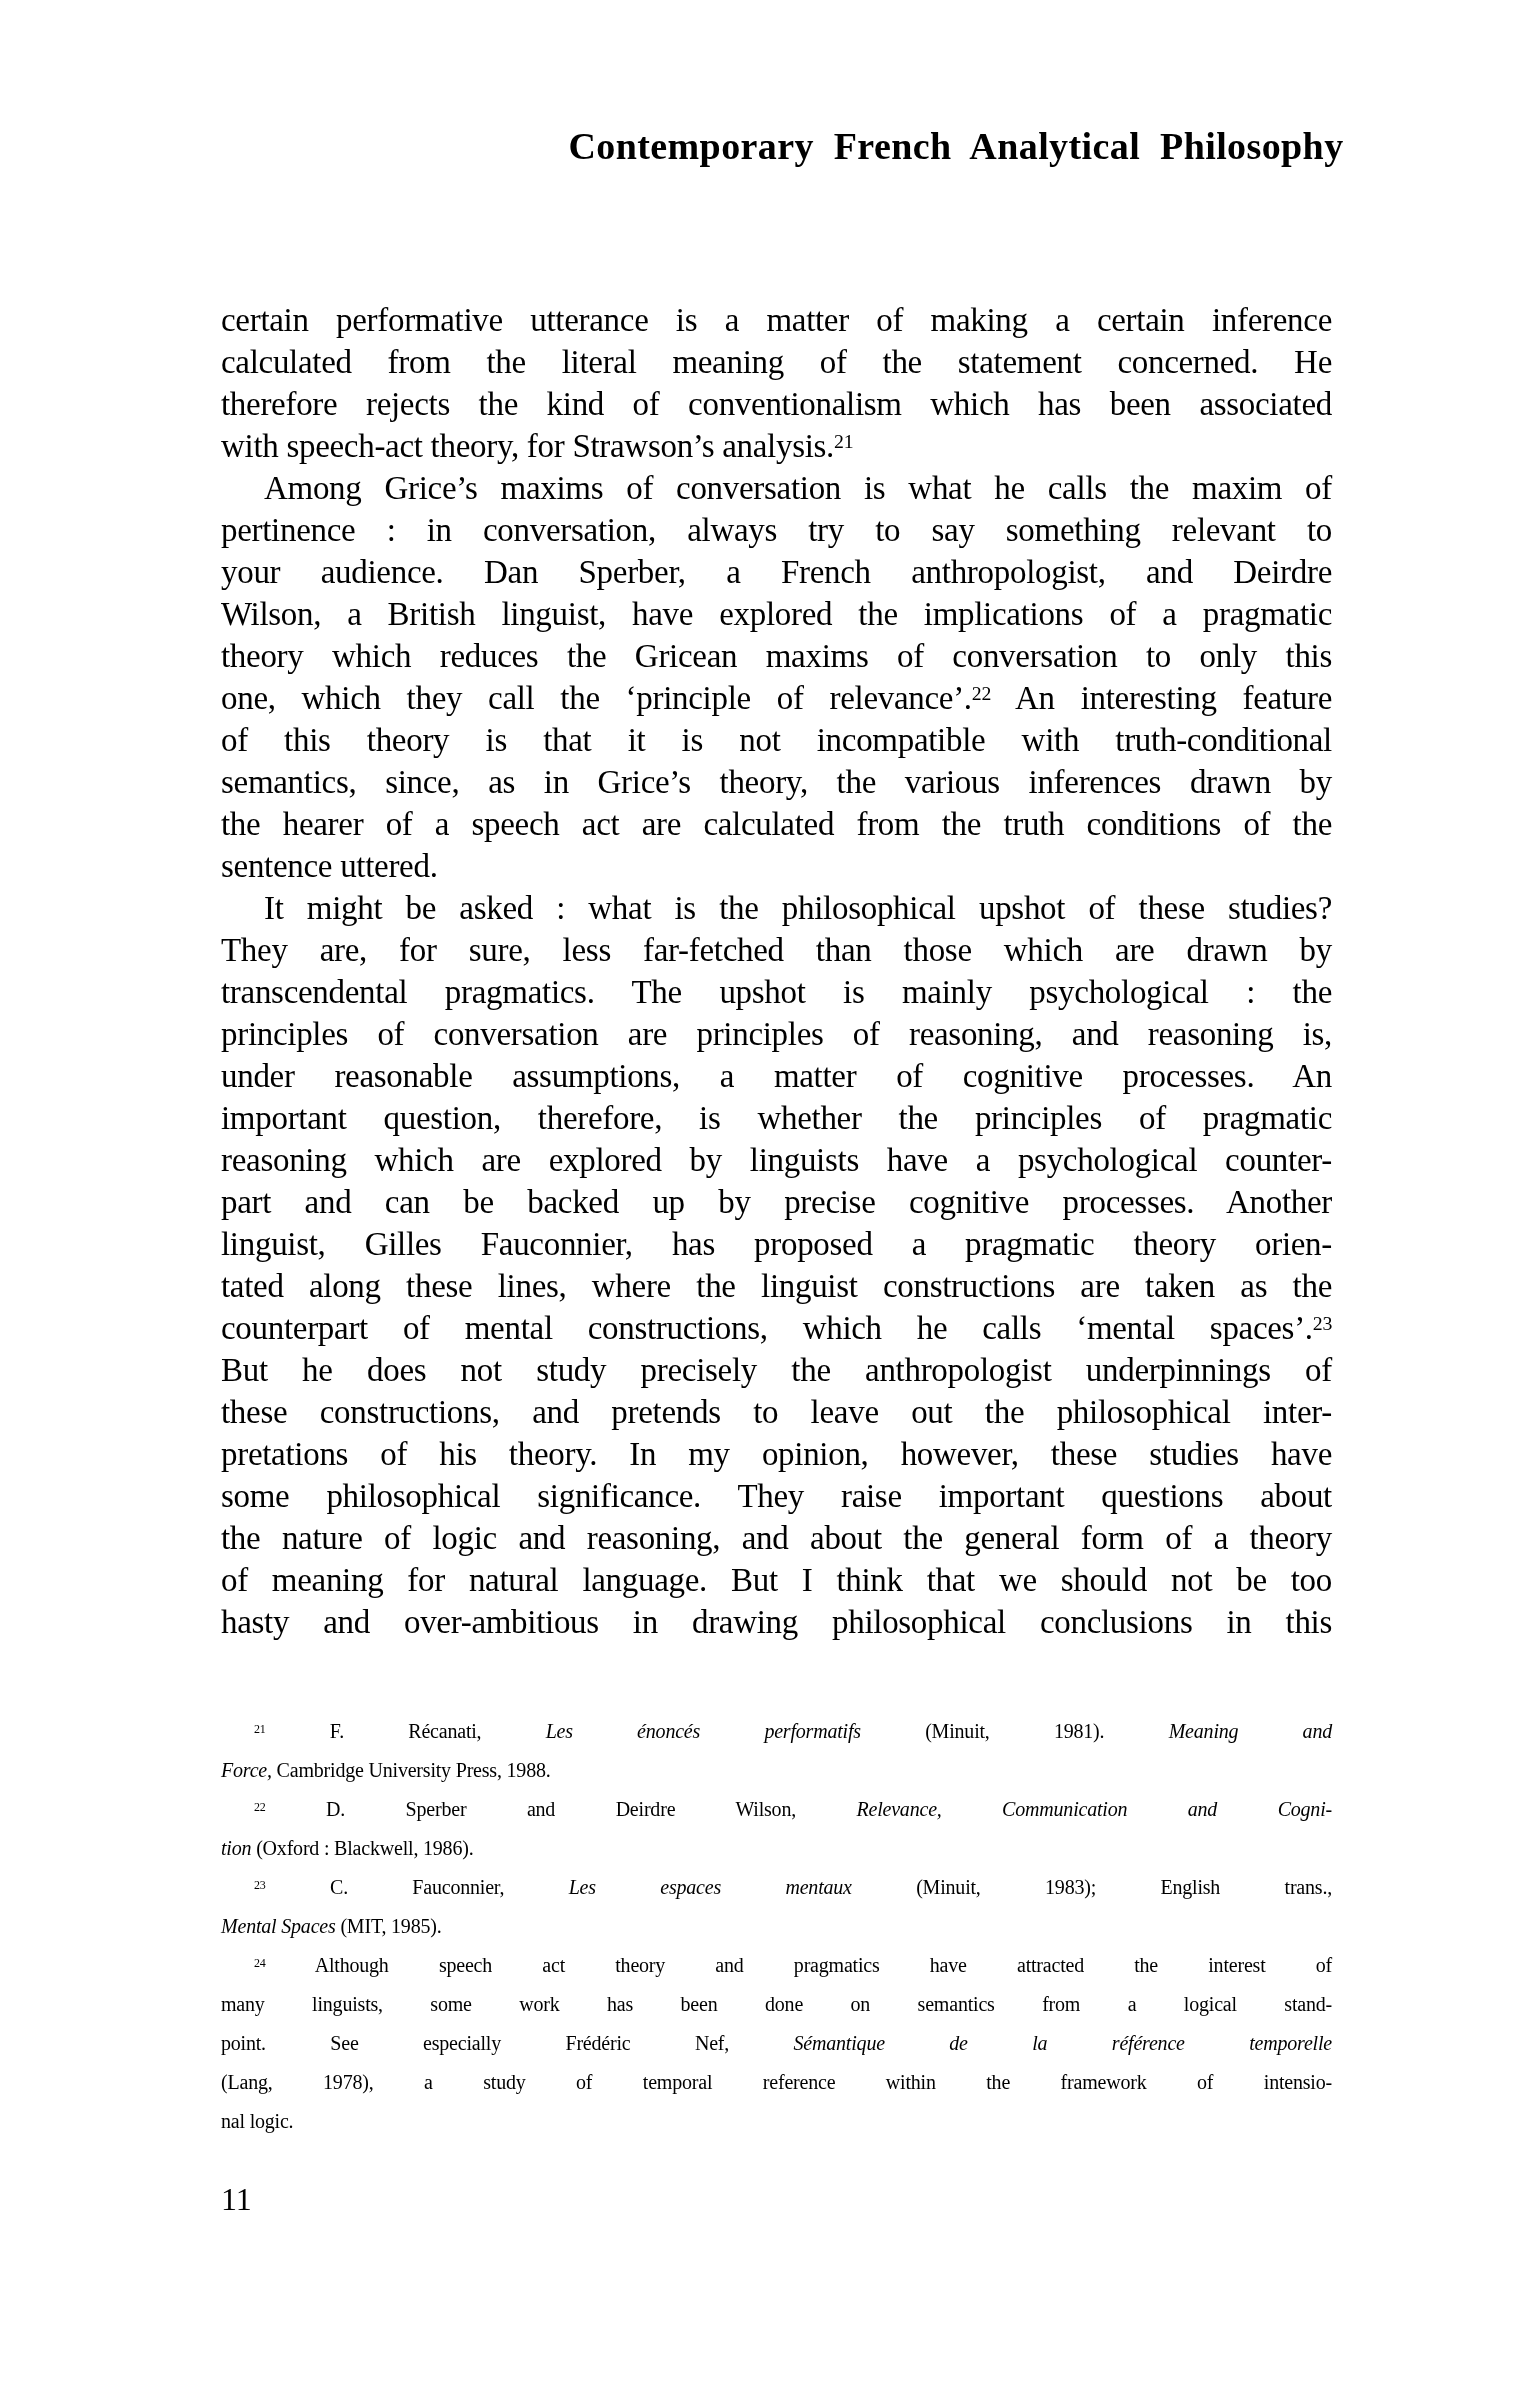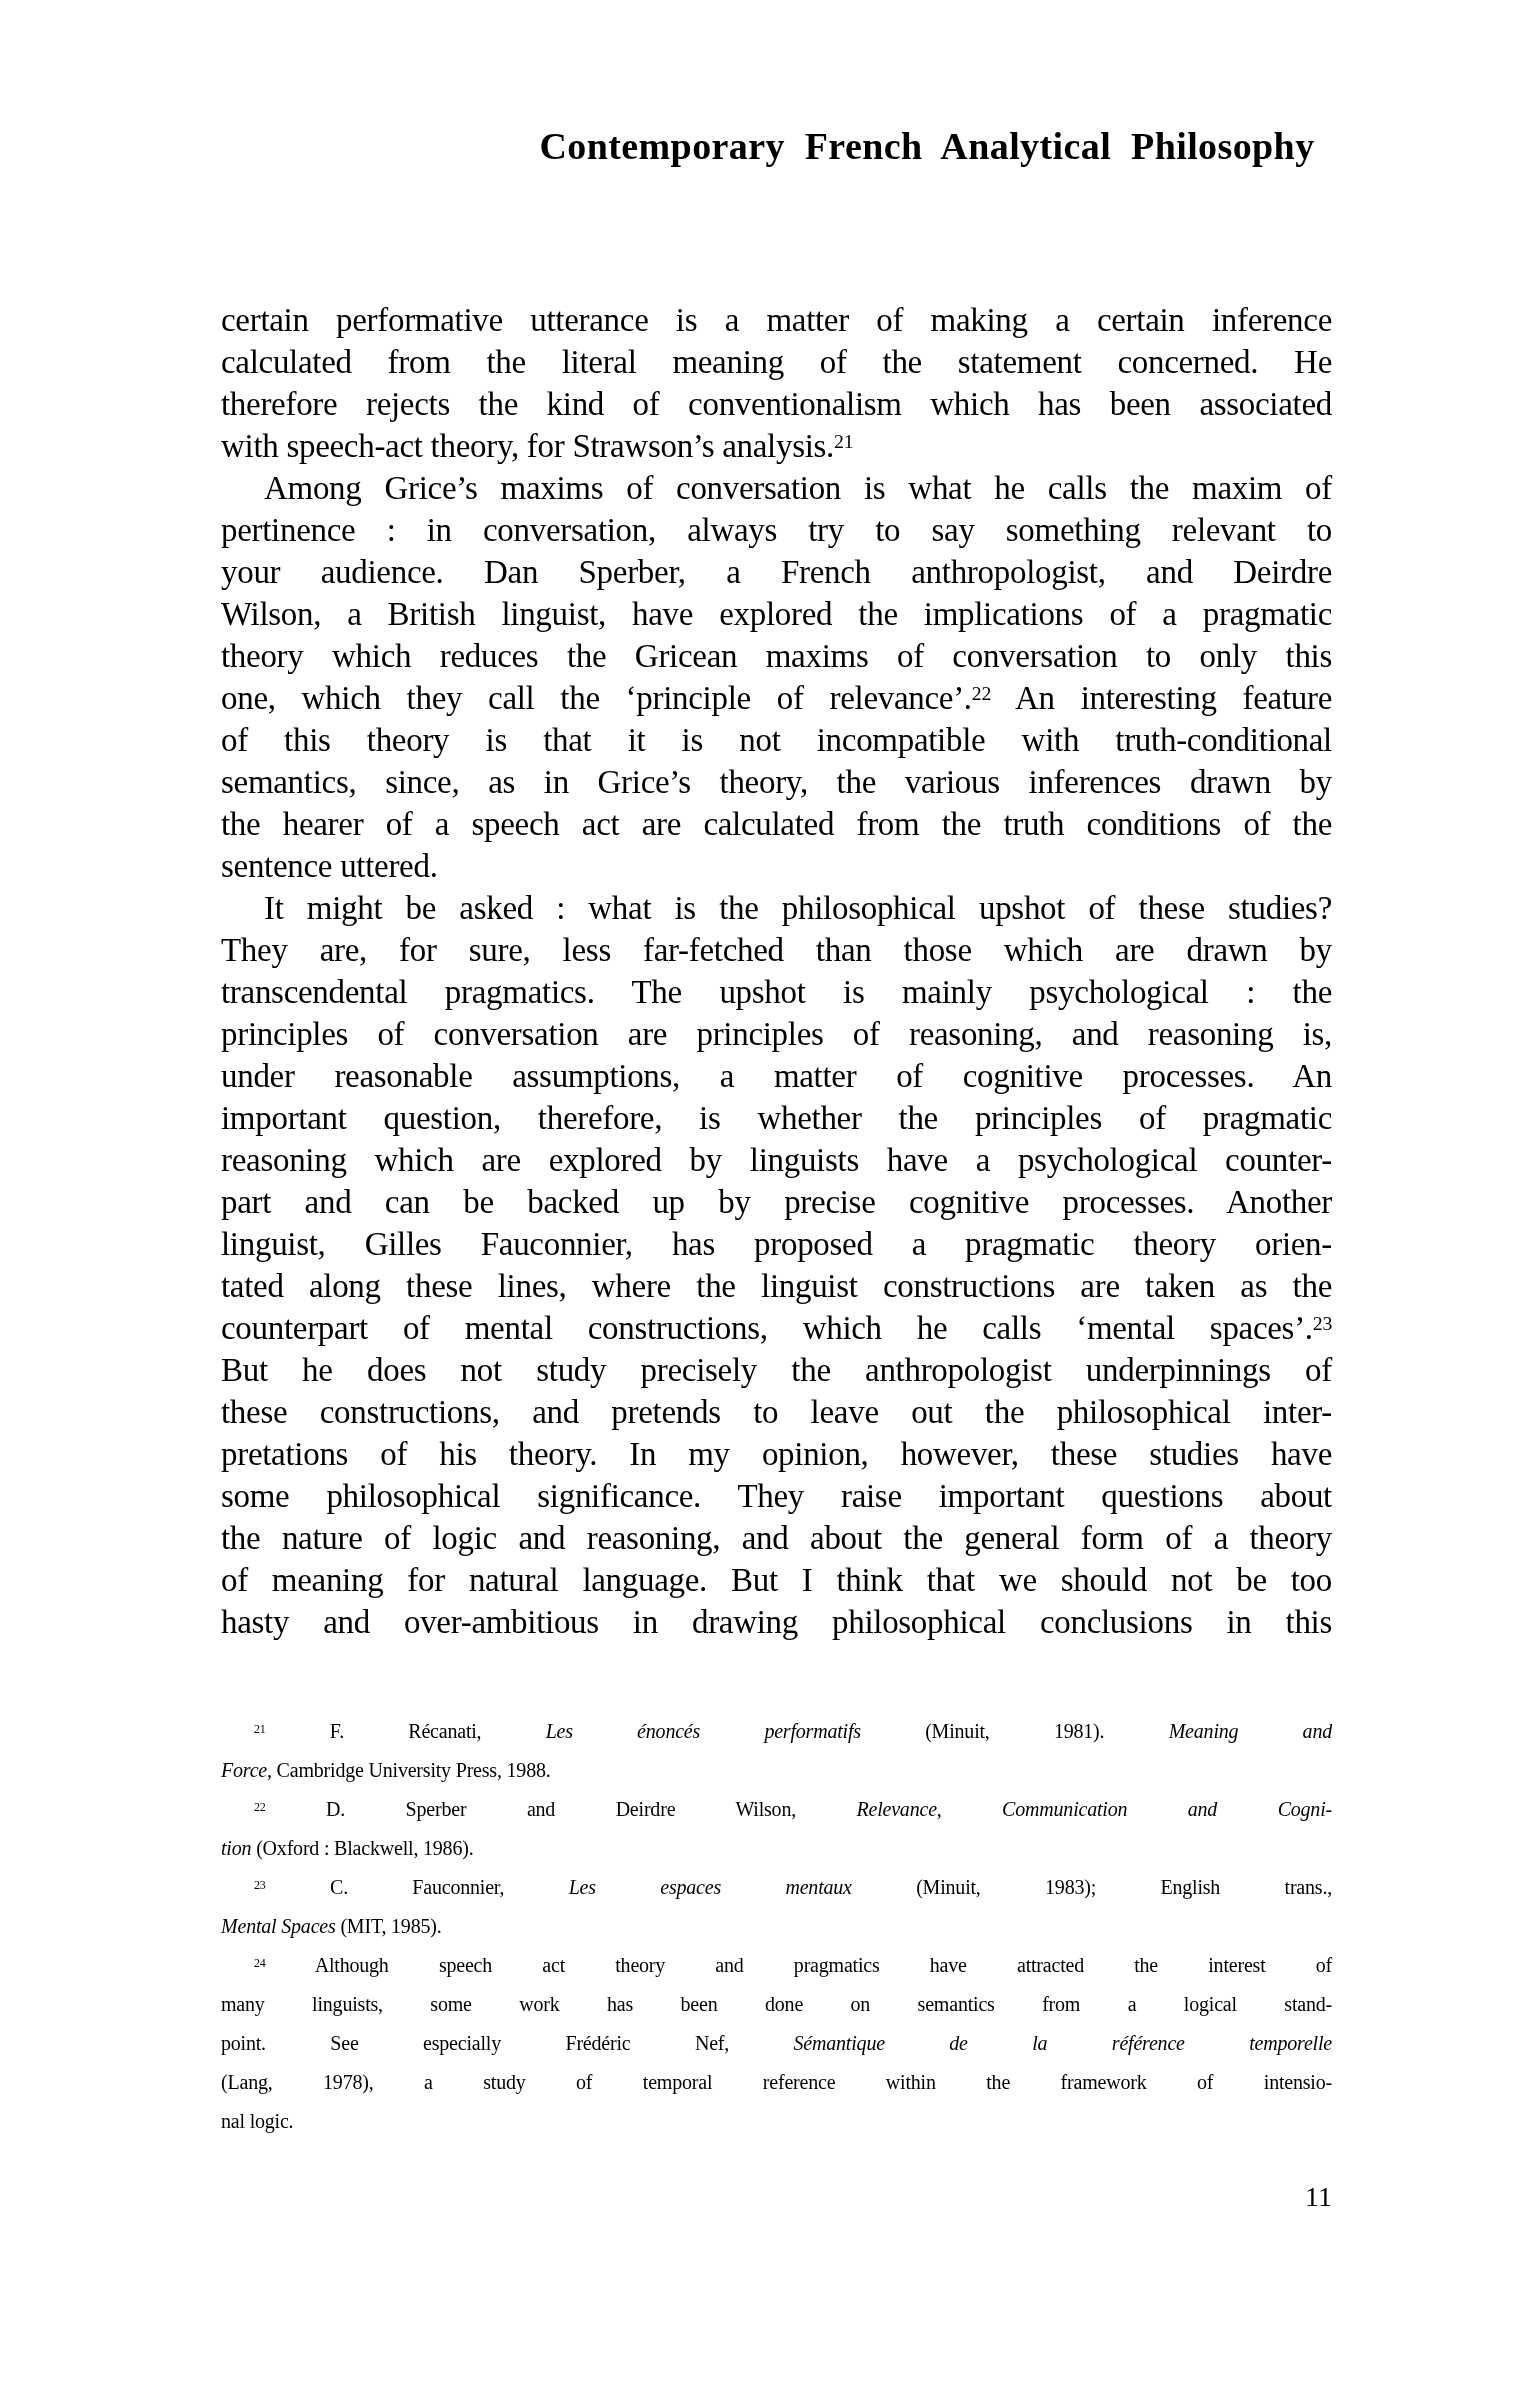--- a/index.html
+++ b/index.html
@@ -11,21 +11,21 @@
     position: relative;
     width: 1534px;
     height: 2389px;
     background: #ffffff;
     color: #000000;
     overflow: hidden;
   }
   .running-head {
     position: absolute;
     top: 124px;
-    left: 927px;
+    left: 956px;
     transform: translateX(-50%);
     font-size: 38px;
     font-weight: 700;
     white-space: nowrap;
     word-spacing: 10px;
     letter-spacing: 0.4px;
   }
   .body-text {
     position: absolute;
     left: 221px;
@@ -58,22 +58,21 @@
     line-height: 0;
     position: relative;
     top: -0.45em;
     vertical-align: baseline;
   }
   .page-number {
     position: absolute;
     left: 221px;
     top: 2181px;
     width: 1111px;
-    text-align: right;
-    font-size: 28px;
+    font-size: 32px;
   }
 </style>
 </head>
 <body>
 
 <div class="page" style="background: rgb(255, 255, 255); color: rgb(0, 0, 0);">
   <div class="running-head">Contemporary French Analytical Philosophy</div>
 
   <div class="body-text">
       <div>

